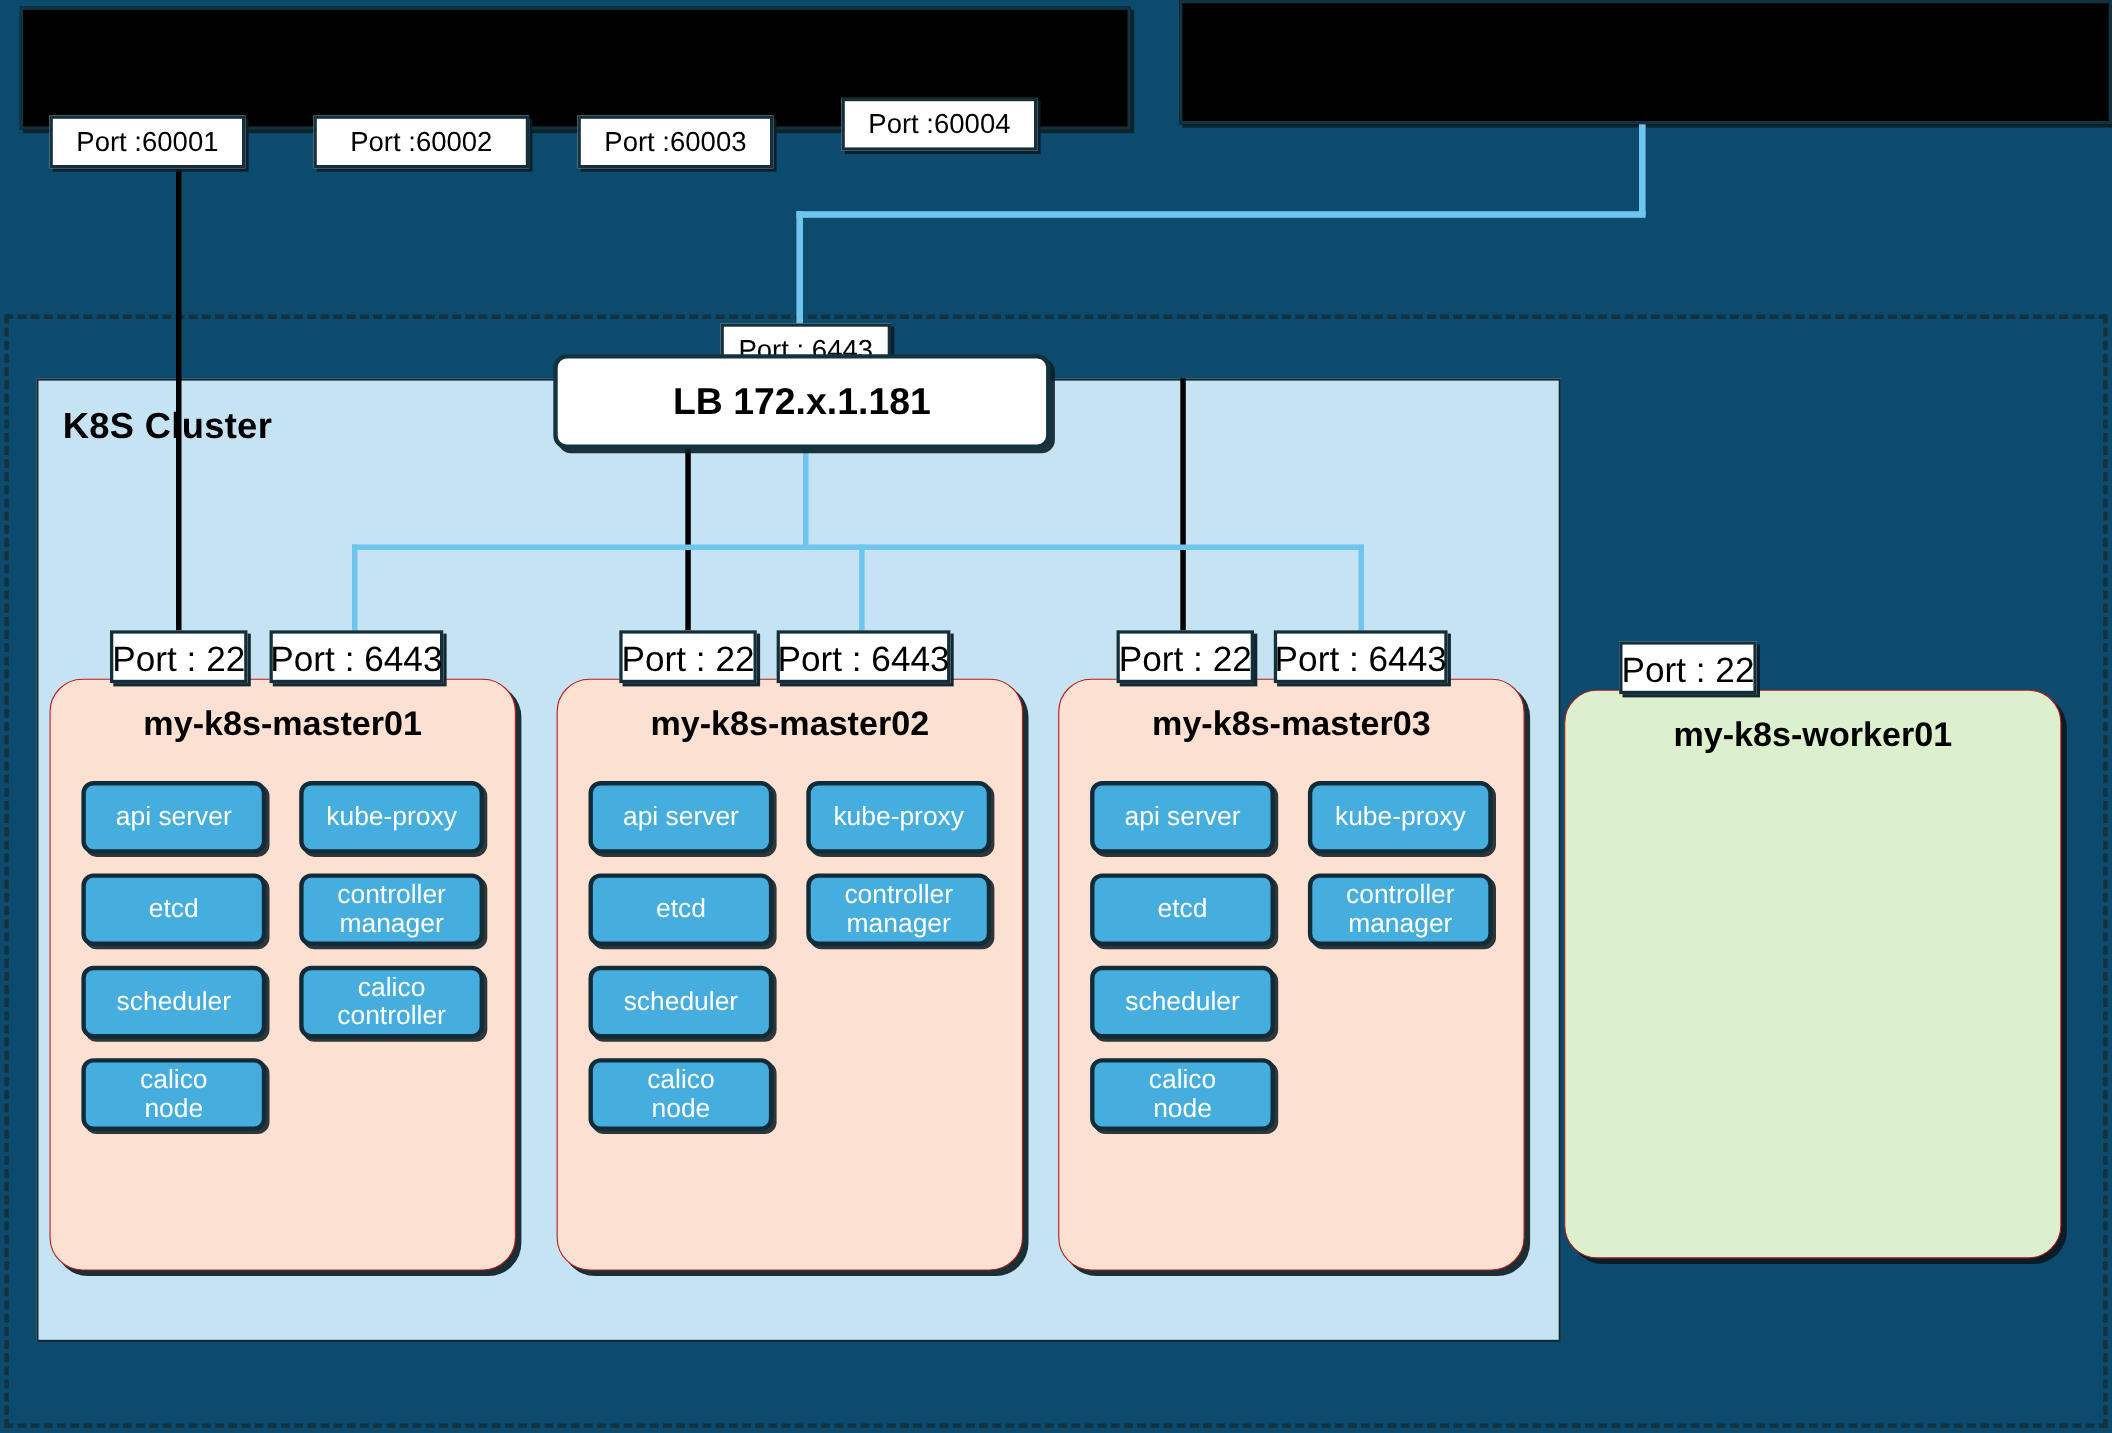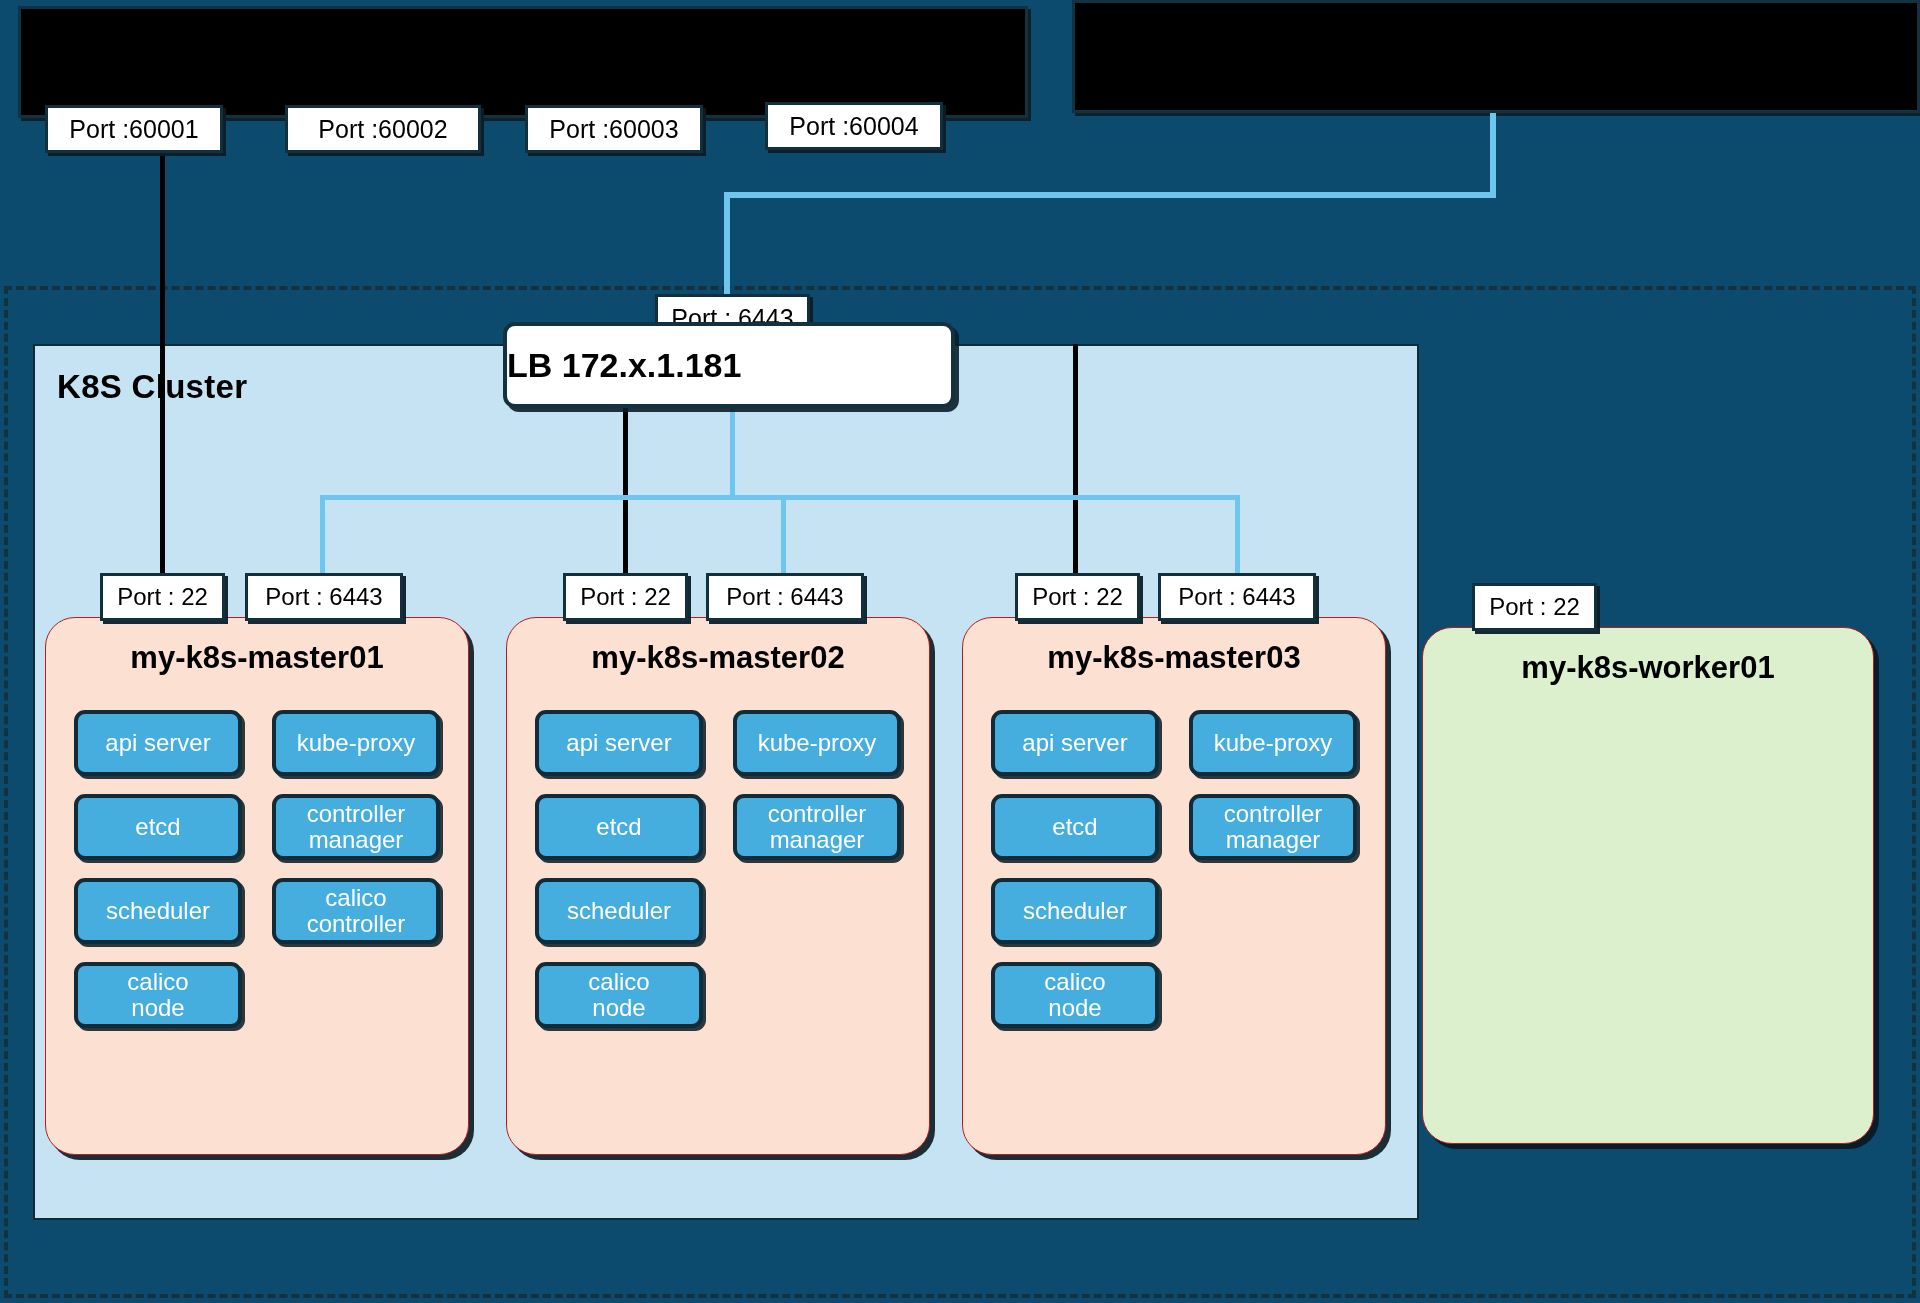--- a/index.html
+++ b/index.html
@@ -34,21 +34,21 @@
     border: 3px solid #12303c;
     color: #000000;
     display: flex;
     align-items: center;
     justify-content: center;
     font-size: 25px;
     white-space: nowrap;
     box-shadow: 3px 3px 0 rgba(10,30,40,0.95);
     z-index: 40;
   }
-  .port-chip.small { font-size: 24px; }
+  .port-chip.small { font-size: 32px; align-items: flex-end; }
 
   
   .dashed-zone {
     border: 4px dashed #13323f;
     background: transparent;
     z-index: 1;
   }
 
   
   .cluster-panel {
@@ -66,21 +66,21 @@
     letter-spacing: .3px;
   }
 
   
   .lb-box {
     background: #ffffff;
     border: 4px solid #13323f;
     border-radius: 12px;
     display: flex;
     align-items: center;
-    justify-content: flex-start;
+    justify-content: center;
     font-size: 34px;
     font-weight: bold;
     color: #000000;
     box-shadow: 4px 4px 0 rgba(10,30,40,.9);
     z-index: 45;
   }
 
   
   .node-card {
     border: 1px solid #b91c1c;
@@ -147,21 +147,21 @@
 
   <div class="abs port-chip" style="left:45px; top:105px; width:178px; height:48px;">
     <span>Port :60001</span>
   </div>
   <div class="abs port-chip" style="left:285px; top:105px; width:196px; height:48px;">
     <span>Port :60002</span>
   </div>
   <div class="abs port-chip" style="left:525px; top:105px; width:178px; height:48px;">
     <span>Port :60003</span>
   </div>
-  <div class="abs port-chip" style="left:765px; top:102px; width:178px; height:48px;">
+  <div class="abs port-chip" style="left:765px; top:89px; width:178px; height:48px;">
     <span>Port :60004</span>
   </div>
 
   <div class="abs line-v blue-line" style="left:1490px; top:113px; width:6px; height:83px;"></div>
   <div class="abs line-h blue-line" style="left:724px; top:192px; width:772px; height:6px;"></div>
   <div class="abs line-v blue-line" style="left:724px; top:192px; width:6px; height:112px;"></div>
 
   <div class="abs dashed-zone" style="left:4px; top:286px; width:1912px; height:1012px;"></div>
 
   <div class="abs cluster-panel" style="left:33px; top:344px; width:1386px; height:876px;">

